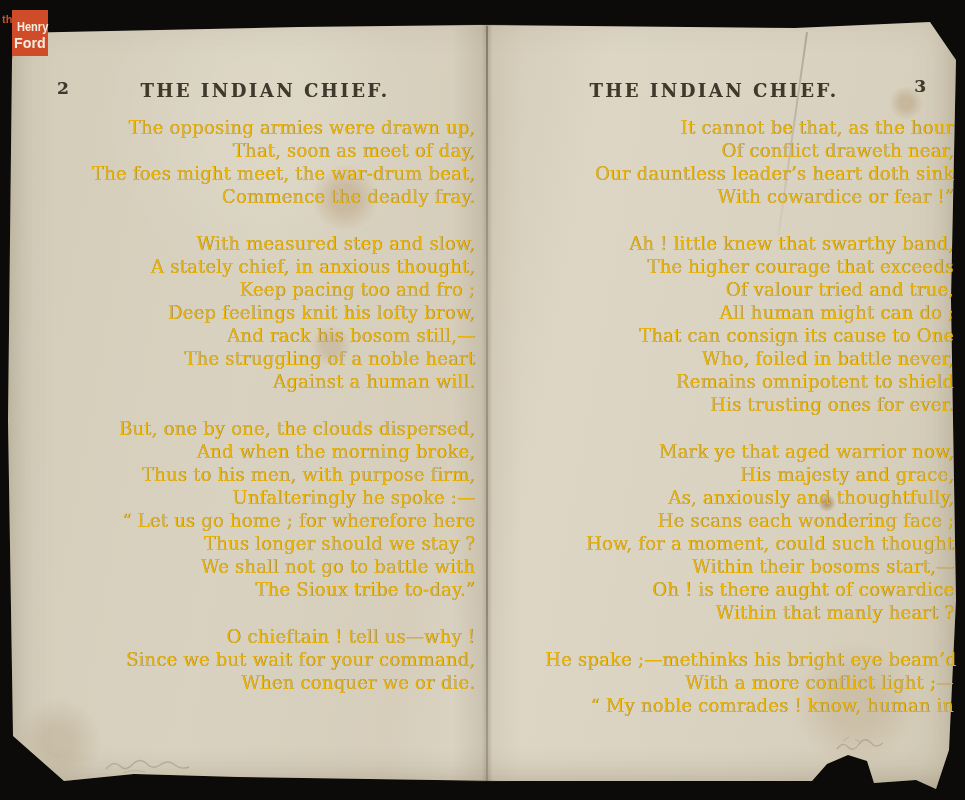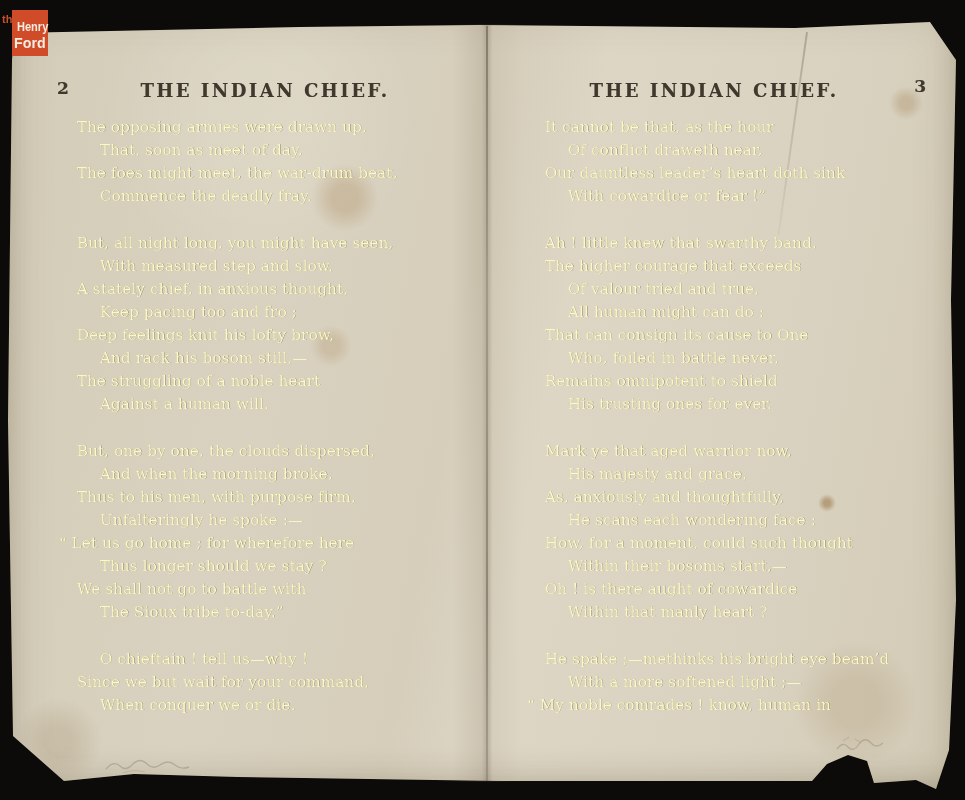--- a/index.html
+++ b/index.html
@@ -77,23 +77,24 @@
     position:absolute;font-size:17px;font-weight:bold;color:#40382d;
     text-shadow:0.3px 0.3px 0.5px rgba(64,56,45,0.45);
   }
   .num-left{left:2px;top:-2px;}
   .num-right{right:28px;top:-4px;}
   .poem-body{position:absolute;top:116px;left:0;right:0;}
   .page-left .poem-body{padding-left:22px;}
   .page-right .poem-body{padding-left:21px;}
   .stanza{margin-bottom:24px;}
   .line{
-    font-size:15px;line-height:23px;white-space:nowrap;
-    color:#fef9c3;text-shadow:0.35px 0.35px 0.45px rgba(59,53,43,0.55);
+    font-size:18px;line-height:23px;white-space:nowrap;
+    color:#eab308;text-shadow:0.35px 0.35px 0.45px rgba(59,53,43,0.55);
     letter-spacing:0.2px;
+    text-align:right;
   }
   .line.indent{padding-left:23px;}
   .line.hang{margin-left:-18px;}
   
   .scribble{position:absolute;opacity:0.55;}
   .scrib-left{left:103px;top:755px;}
   .scrib-right{left:833px;top:733px;}
 </style>
 </head>
 <body>
@@ -111,21 +112,20 @@
       <div class="running-title">THE INDIAN CHIEF.</div>
     </div>
     <div class="poem-body">
         <div class="stanza">
           <div class="line flush">The opposing armies were drawn up,</div>
           <div class="line indent">That, soon as meet of day,</div>
           <div class="line flush">The foes might meet, the war-drum beat,</div>
           <div class="line indent">Commence the deadly fray.</div>
         </div>
         <div class="stanza">
-          <div class="line flush">But, all night long, you might have seen,</div>
           <div class="line indent">With measured step and slow,</div>
           <div class="line flush">A stately chief, in anxious thought,</div>
           <div class="line indent">Keep pacing too and fro ;</div>
           <div class="line flush">Deep feelings knit his lofty brow,</div>
           <div class="line indent">And rack his bosom still,—</div>
           <div class="line flush">The struggling of a noble heart</div>
           <div class="line indent">Against a human will.</div>
         </div>
         <div class="stanza">
           <div class="line flush">But, one by one, the clouds dispersed,</div>
@@ -172,21 +172,21 @@
           <div class="line indent">His majesty and grace,</div>
           <div class="line flush">As, anxiously and thoughtfully,</div>
           <div class="line indent">He scans each wondering face ;</div>
           <div class="line flush">How, for a moment, could such thought</div>
           <div class="line indent">Within their bosoms start,—</div>
           <div class="line flush">Oh ! is there aught of cowardice</div>
           <div class="line indent">Within that manly heart ?</div>
         </div>
         <div class="stanza">
           <div class="line flush">He spake ;—methinks his bright eye beam’d</div>
-          <div class="line indent">With a more softened light ;—</div>
+          <div class="line indent">With a more conflict light ;—</div>
           <div class="line hang">“ My noble comrades ! know, human in</div>
         </div>
       </div>
   </div>
 
   <svg class="scribble scrib-left" width="95" height="22" viewBox="0 0 95 22">
     <path d="M3 14 q8 -9 14 -3 q6 6 13 -2 q7 -7 14 0 q6 6 13 1 q8 -6 15 0 q6 5 14 2" fill="none" stroke="#857c68" stroke-width="1.4" opacity="0.7"></path>
     <path d="M20 18 q10 -4 22 -1" fill="none" stroke="#8d8471" stroke-width="1" opacity="0.5"></path>
   </svg>
   <svg class="scribble scrib-right" width="70" height="26" viewBox="0 0 70 26">

